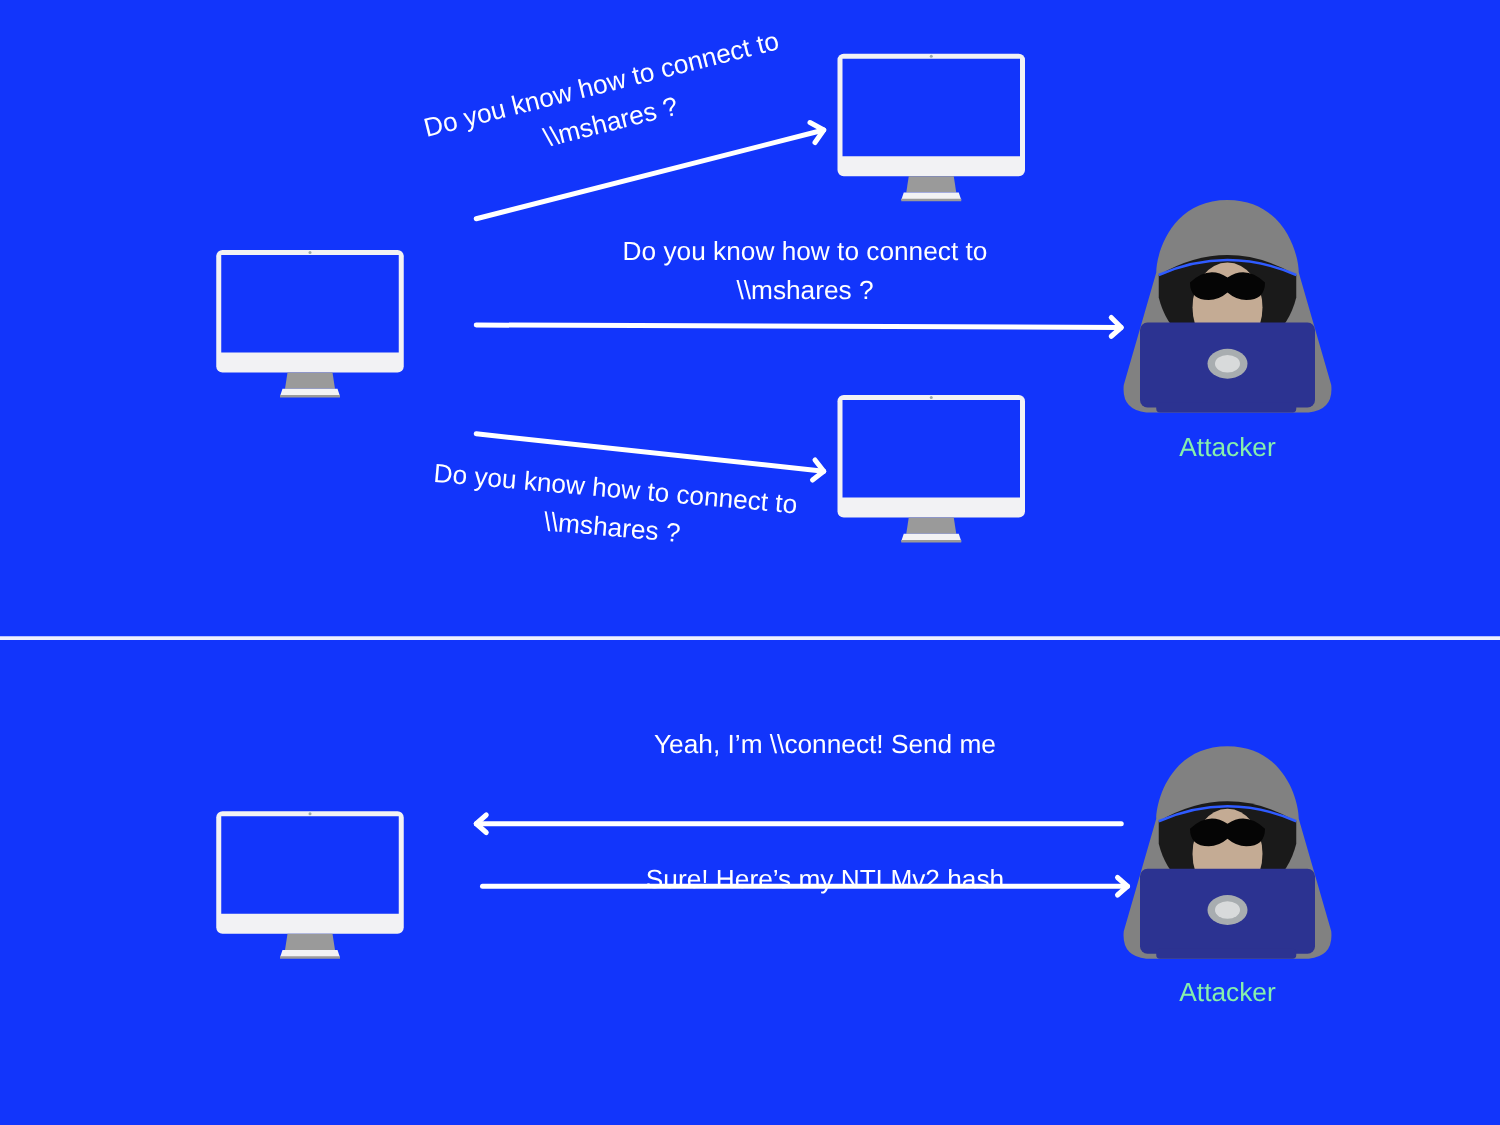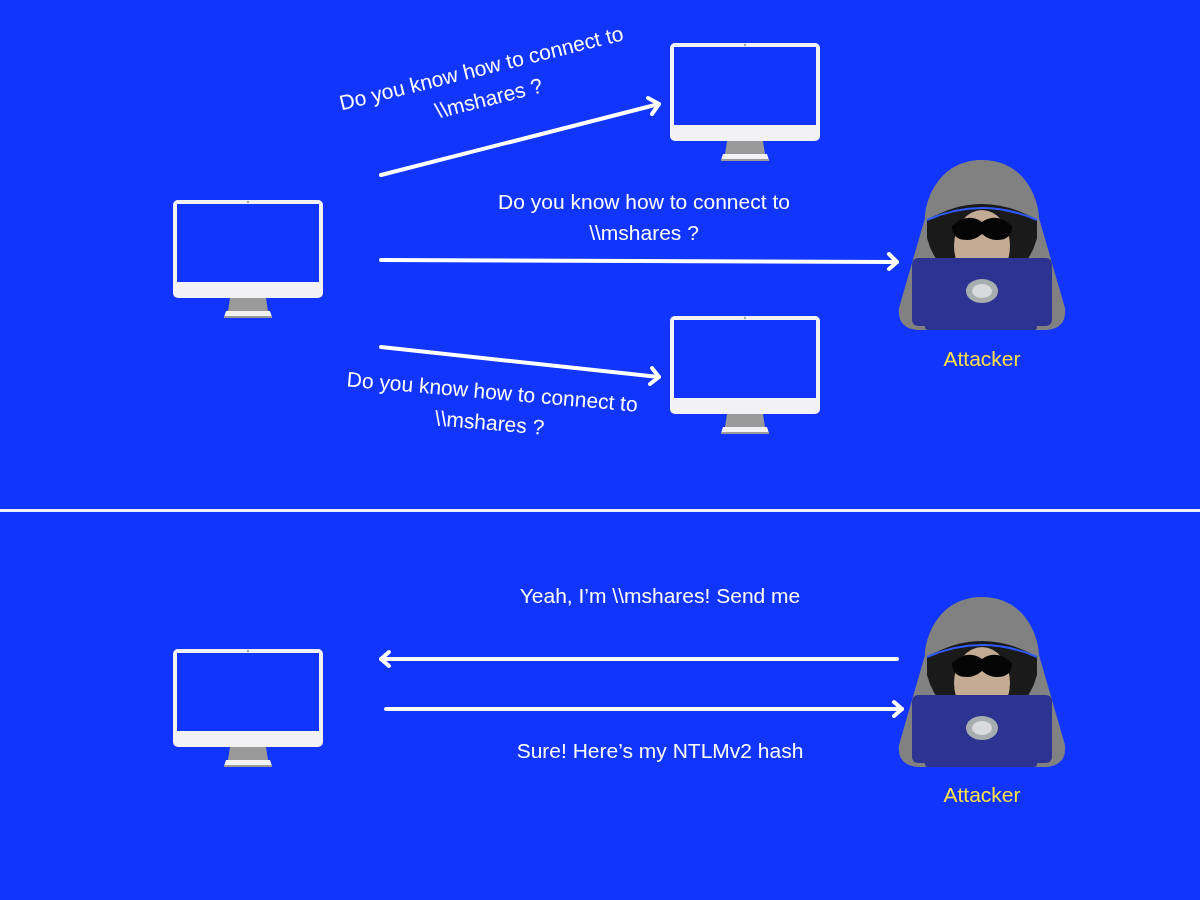--- a/index.html
+++ b/index.html
@@ -1,20 +1,20 @@
 <!DOCTYPE html>
 <html><head>
   <meta charset="utf-8">
   <style>
     html, body { margin:0; padding:0; }
     body { width:1200px; height:900px; background:#1235fb; position:relative; overflow:hidden; font-family:"Liberation Sans", sans-serif; color:#fff; }
     .monitor { position:absolute; width:152px; height:120px; }
     .hacker { position:absolute; width:170px; height:176px; }
     .msg { position:absolute; font-size:21px; line-height:31px; text-align:center; white-space:nowrap; color:#fff; }
-    .label { position:absolute; font-size:21px; text-align:center; color:#fde047; }
+    .label { position:absolute; font-size:21px; text-align:center; color:#86efac; }
     .divider { position:absolute; left:0; top:509px; width:1200px; height:3px; background:#eef0ff; }
     svg.arrows { position:absolute; left:0; top:0; }
   </style>
 </head>
 <body>
 
 <svg width="0" height="0" style="position:absolute">
   <defs>
     <symbol id="sym-monitor" viewBox="0 0 152 120">
       <rect x="1" y="1" width="150" height="98" rx="5" fill="#f2f2f4"></rect>
@@ -92,18 +92,18 @@
 <div>
   <svg class="monitor" style="left:172px;top:648px;">
       <use href="#sym-monitor"></use>
     </svg>
   <svg class="hacker" style="left:897px;top:595px;">
       <use href="#sym-hacker"></use>
     </svg>
   <div class="label" style="left:897px;top:783px;width:170px;">Attacker</div>
 
   <div class="msg" style="left:490px;top:580px;width:340px;">
-    <div>Yeah, I’m \\mshares! Send me</div>
+    <div>Yeah, I’m \\connect! Send me</div>
   </div>
-  <div class="msg" style="left:490px;top:735px;width:340px;">
+  <div class="msg" style="left:490px;top:688px;width:340px;">
     <div>Sure! Here’s my NTLMv2 hash</div>
   </div>
 </div>
 
 </body></html>

